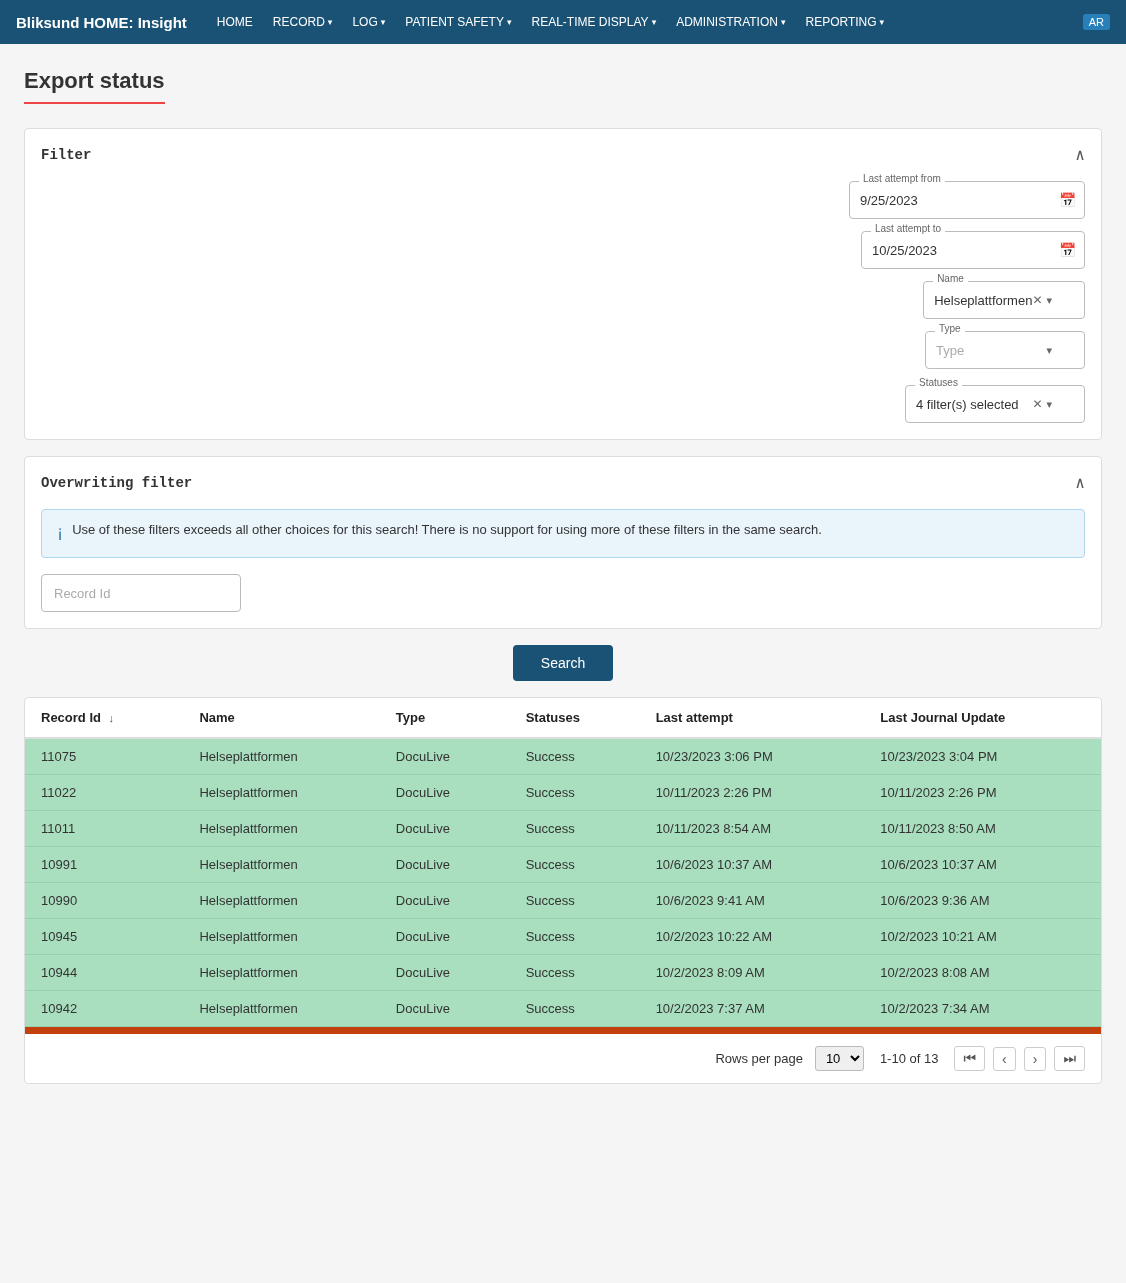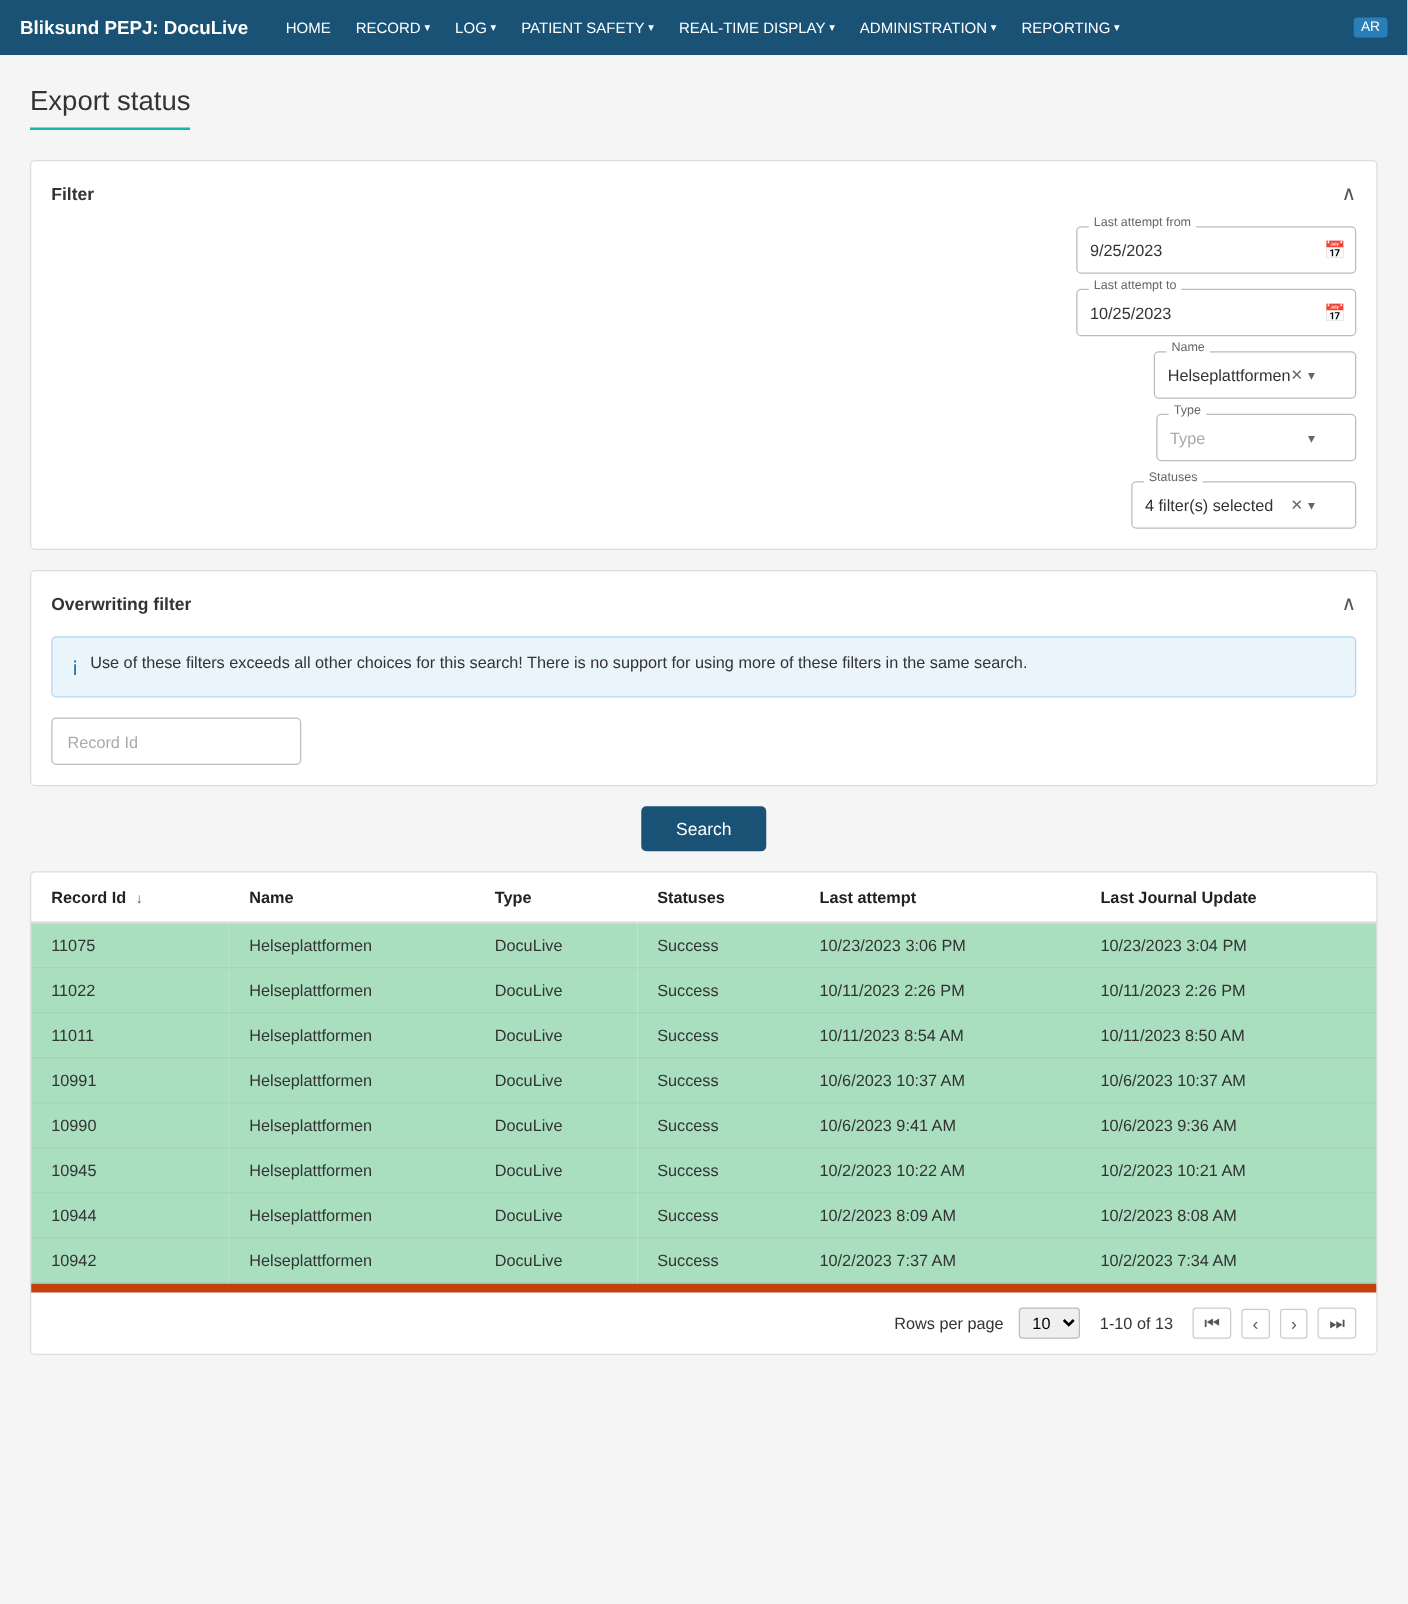--- a/index.html
+++ b/index.html
@@ -52,42 +52,43 @@
 
     
     .main-content {
       padding: 24px 24px;
       background: #f5f5f5;
       min-height: calc(1283px - 44px);
     }
 
     .page-title {
       font-size: 22px;
-      font-weight: 400;
+      font-weight: 700;
       color: #333;
-      border-bottom: 2px solid #14b8a6;
+      border-bottom: 2px solid #ef4444;
       padding-bottom: 8px;
       margin-bottom: 24px;
       display: inline-block;
     }
 
     
     .card {
       background: white;
       border: 1px solid #ddd;
       border-radius: 4px;
       margin-bottom: 16px;
       padding: 16px;
     }
 
     .card-header {
       display: flex;
       justify-content: space-between;
       align-items: center;
       margin-bottom: 16px;
+      font-family: Liberation Mono, monospace;
     }
     .card-header-title {
       font-size: 14px;
       font-weight: 600;
       color: #333;
     }
     .collapse-icon {
       font-size: 16px;
       cursor: pointer;
       color: #555;
@@ -262,21 +263,21 @@
       cursor: pointer;
       font-size: 14px;
       color: #555;
     }
     .page-btn:disabled { color: #ccc; cursor: default; }
   </style>
 </head>
 <body>
 
 <nav class="navbar">
-  <span class="navbar-brand">Bliksund PEPJ: DocuLive</span>
+  <span class="navbar-brand">Bliksund HOME: Insight</span>
   <div class="nav-items">
     <div class="nav-item">
       <span>HOME</span>
     </div>
     <div class="nav-item">
       <span>RECORD</span>
       <span class="chevron">▾</span>
     </div>
     <div class="nav-item">
       <span>LOG</span>
@@ -309,21 +310,21 @@
   
   <div class="card">
     <div class="card-header">
       <span class="card-header-title">Filter</span>
       <span class="collapse-icon">∧</span>
     </div>
     <div class="filter-row">
 
       <div class="filter-field">
         <label>Last attempt from</label>
-        <input type="text" style="padding-right: 36px;" value="9/25/2023">
+        <input type="text" style="padding-right: 48px;" value="9/25/2023">
         <span class="icon-right">📅</span>
       </div>
 
       <div class="filter-field">
         <label>Last attempt to</label>
         <input type="text" style="padding-right: 36px;" value="10/25/2023">
         <span class="icon-right">📅</span>
       </div>
 
       <div class="filter-field">

